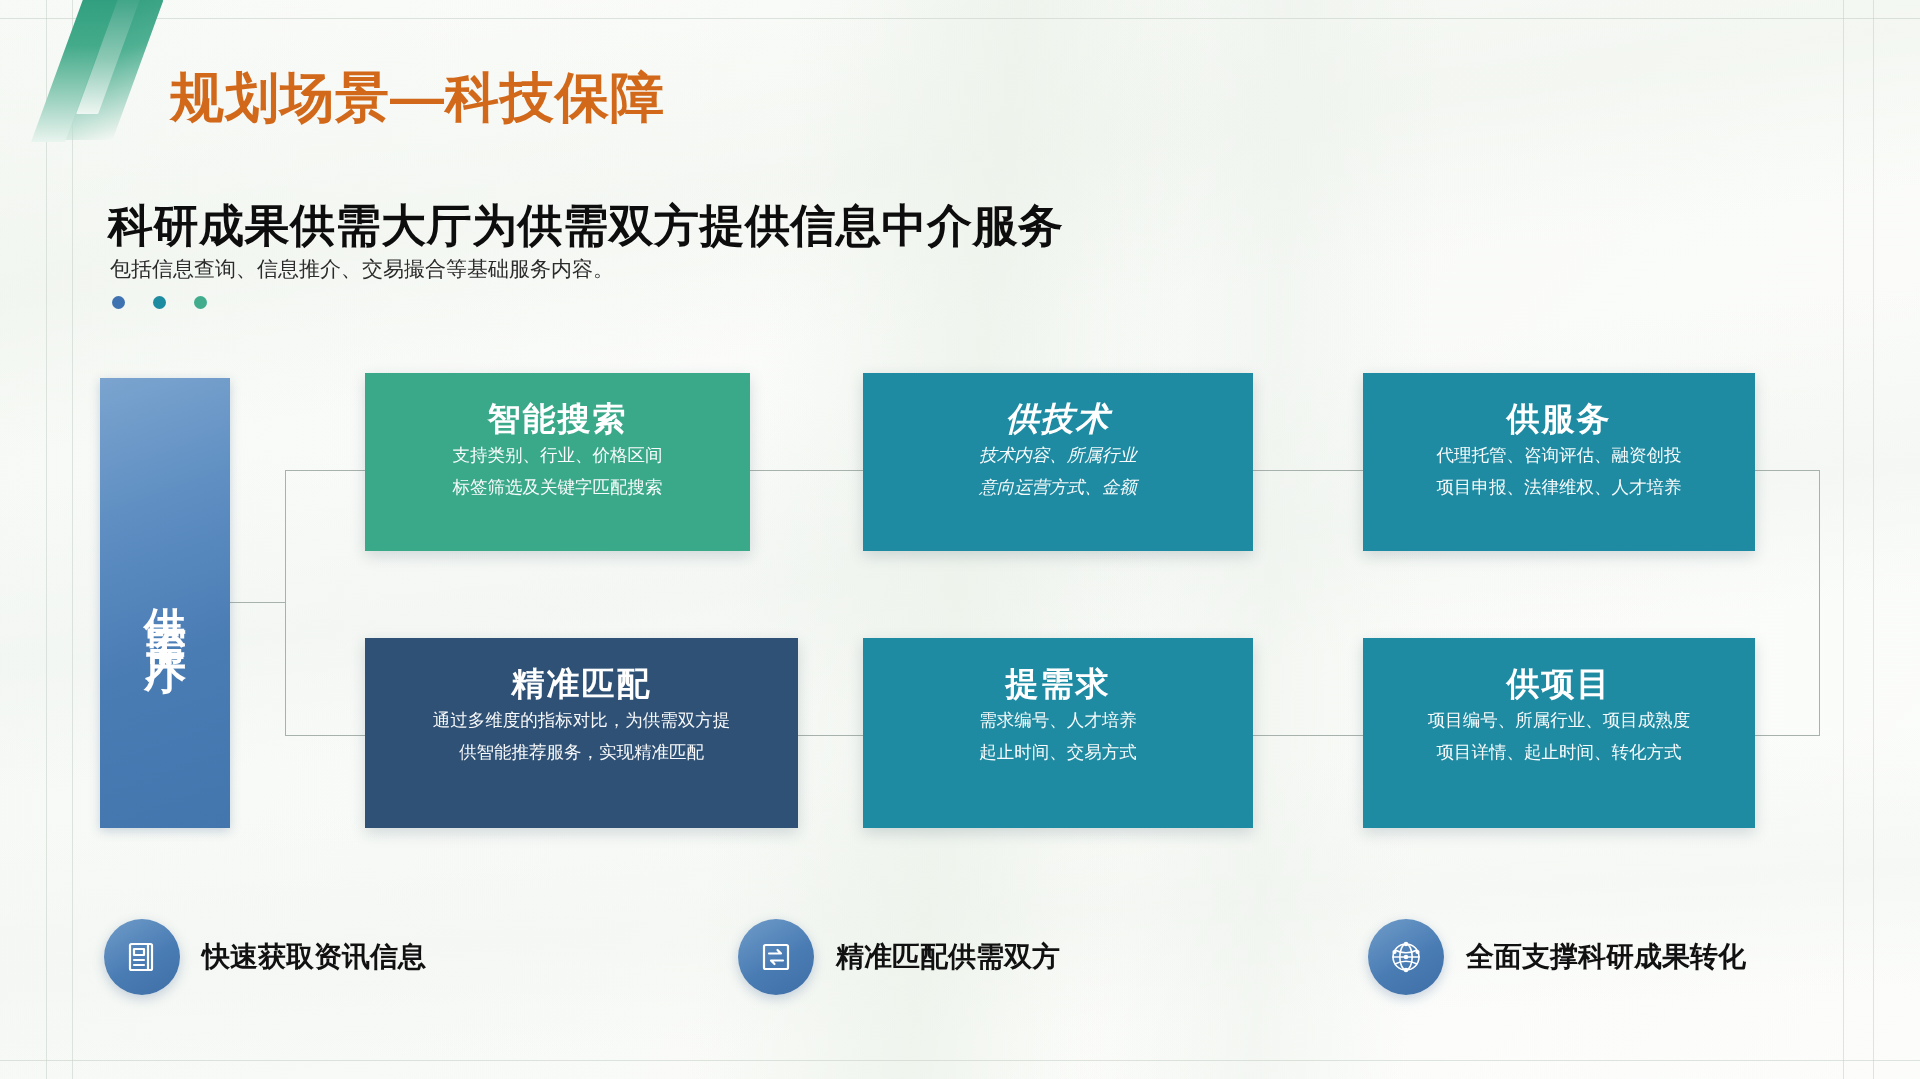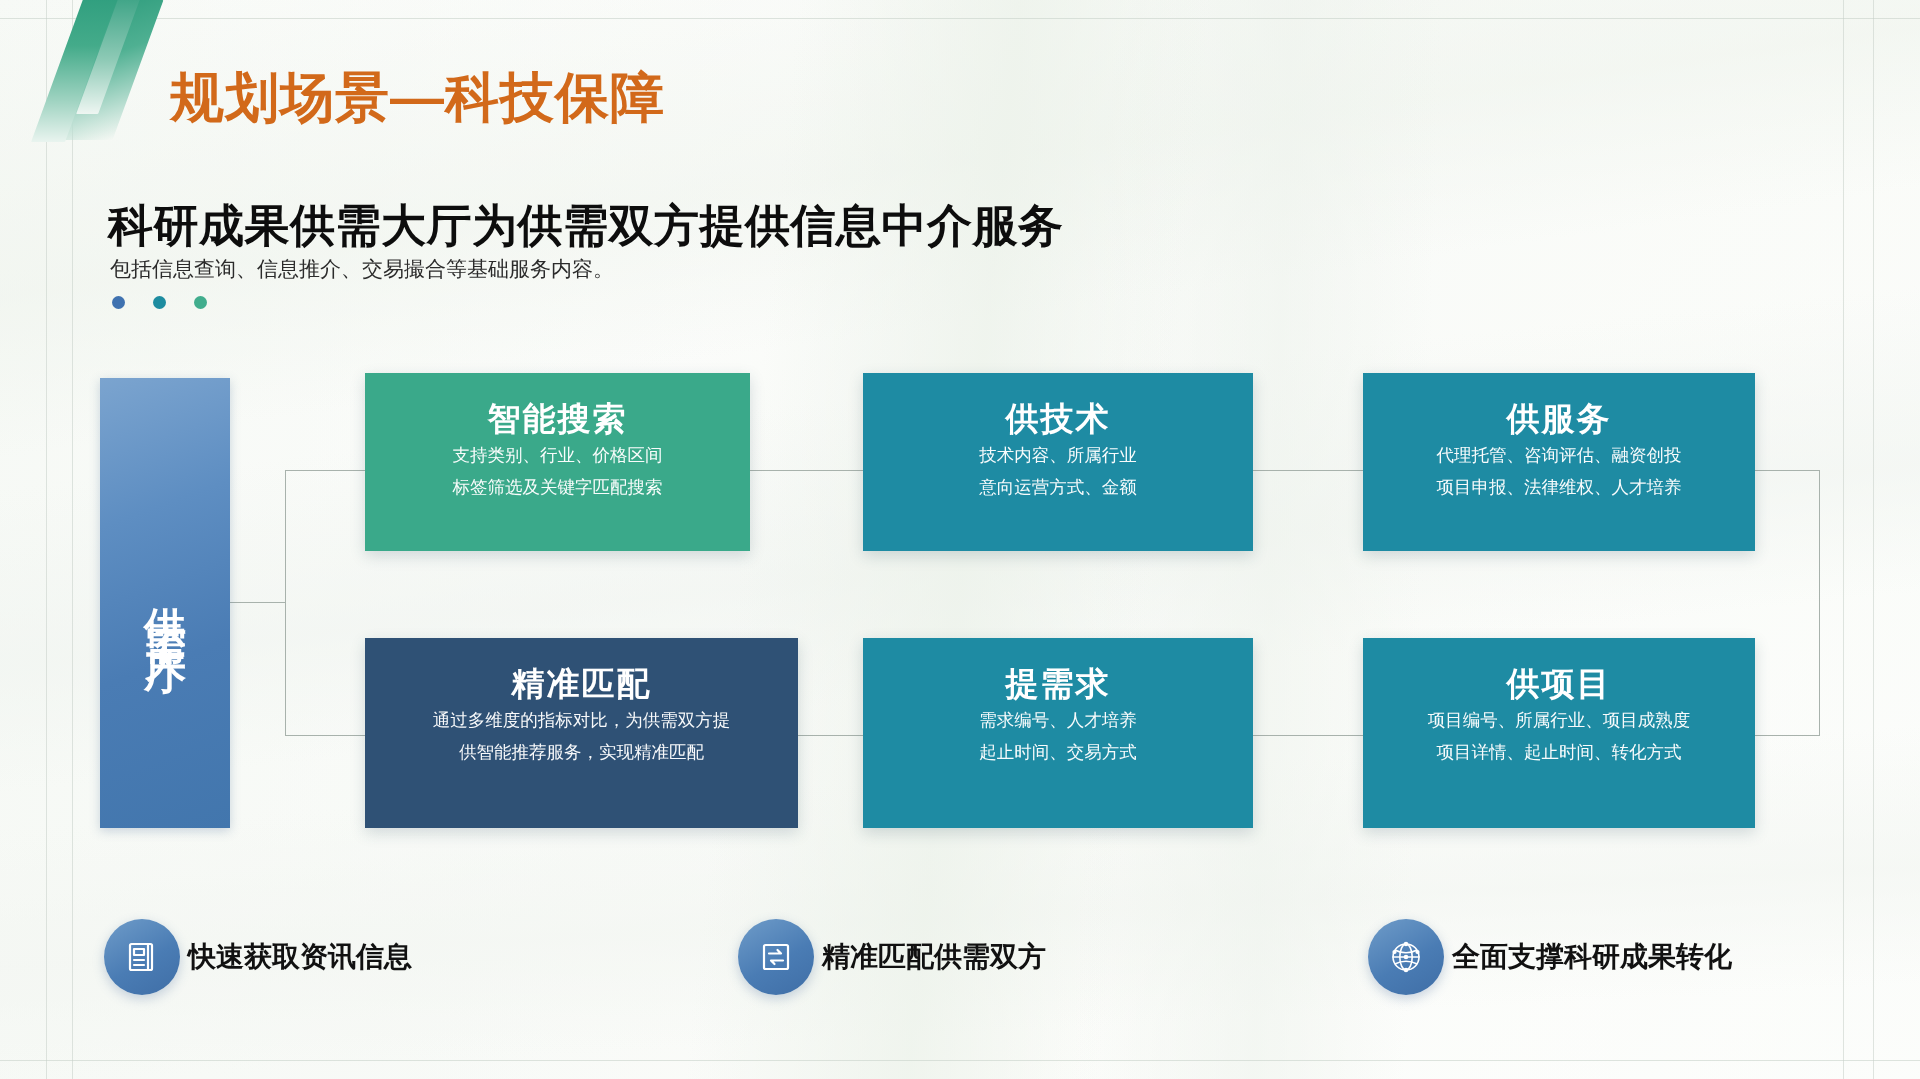--- a/index.html
+++ b/index.html
@@ -115,21 +115,21 @@
   .card-teal   { background: #1e8ba3; }
   .card-navy   { background: #2f5175; }
 
   
   .conn { position: absolute; background: #a8b2ac; }
   .conn-h { height: 1px; }
   .conn-v { width: 1px; }
 
   
   .footer { position: absolute; left: 0; bottom: 0; width: 100%; height: 200px; }
-  .f-item { position: absolute; display: flex; align-items: center; gap: 8px; }
+  .f-item { position: absolute; display: flex; align-items: center; gap: 22px; }
   .f-circle {
     width: 76px; height: 76px; border-radius: 50%;
     background: linear-gradient(150deg, #6f9cc9 0%, #4a7cb4 55%, #3f6ea6 100%);
     display: flex; align-items: center; justify-content: center;
     box-shadow: 0 4px 12px rgba(70,105,155,.28);
     flex: none;
   }
   .f-label { font-size: 28px; font-weight: bold; color: #111; white-space: nowrap; }
 
   svg { display: block; }
@@ -186,21 +186,21 @@
     </div>
 
     <div class="card card-green" style="left:365px; top:373px; width:385px; height:178px;">
       <div class="c-title">智能搜索</div>
       <div class="c-desc">
         <div>支持类别、行业、价格区间</div>
         <div>标签筛选及关键字匹配搜索</div>
       </div>
     </div>
 
-    <div class="card card-teal" style="left:863px; top:373px; width:390px; height:178px;">
+    <div class="card card-teal" style="left:863px; top:373px; width:390px; height:178px;font-style:italic;">
       <div class="c-title">供技术</div>
       <div class="c-desc">
         <div>技术内容、所属行业</div>
         <div>意向运营方式、金额</div>
       </div>
     </div>
 
     <div class="card card-teal" style="left:1363px; top:373px; width:392px; height:178px;">
       <div class="c-title">供服务</div>
       <div class="c-desc">

